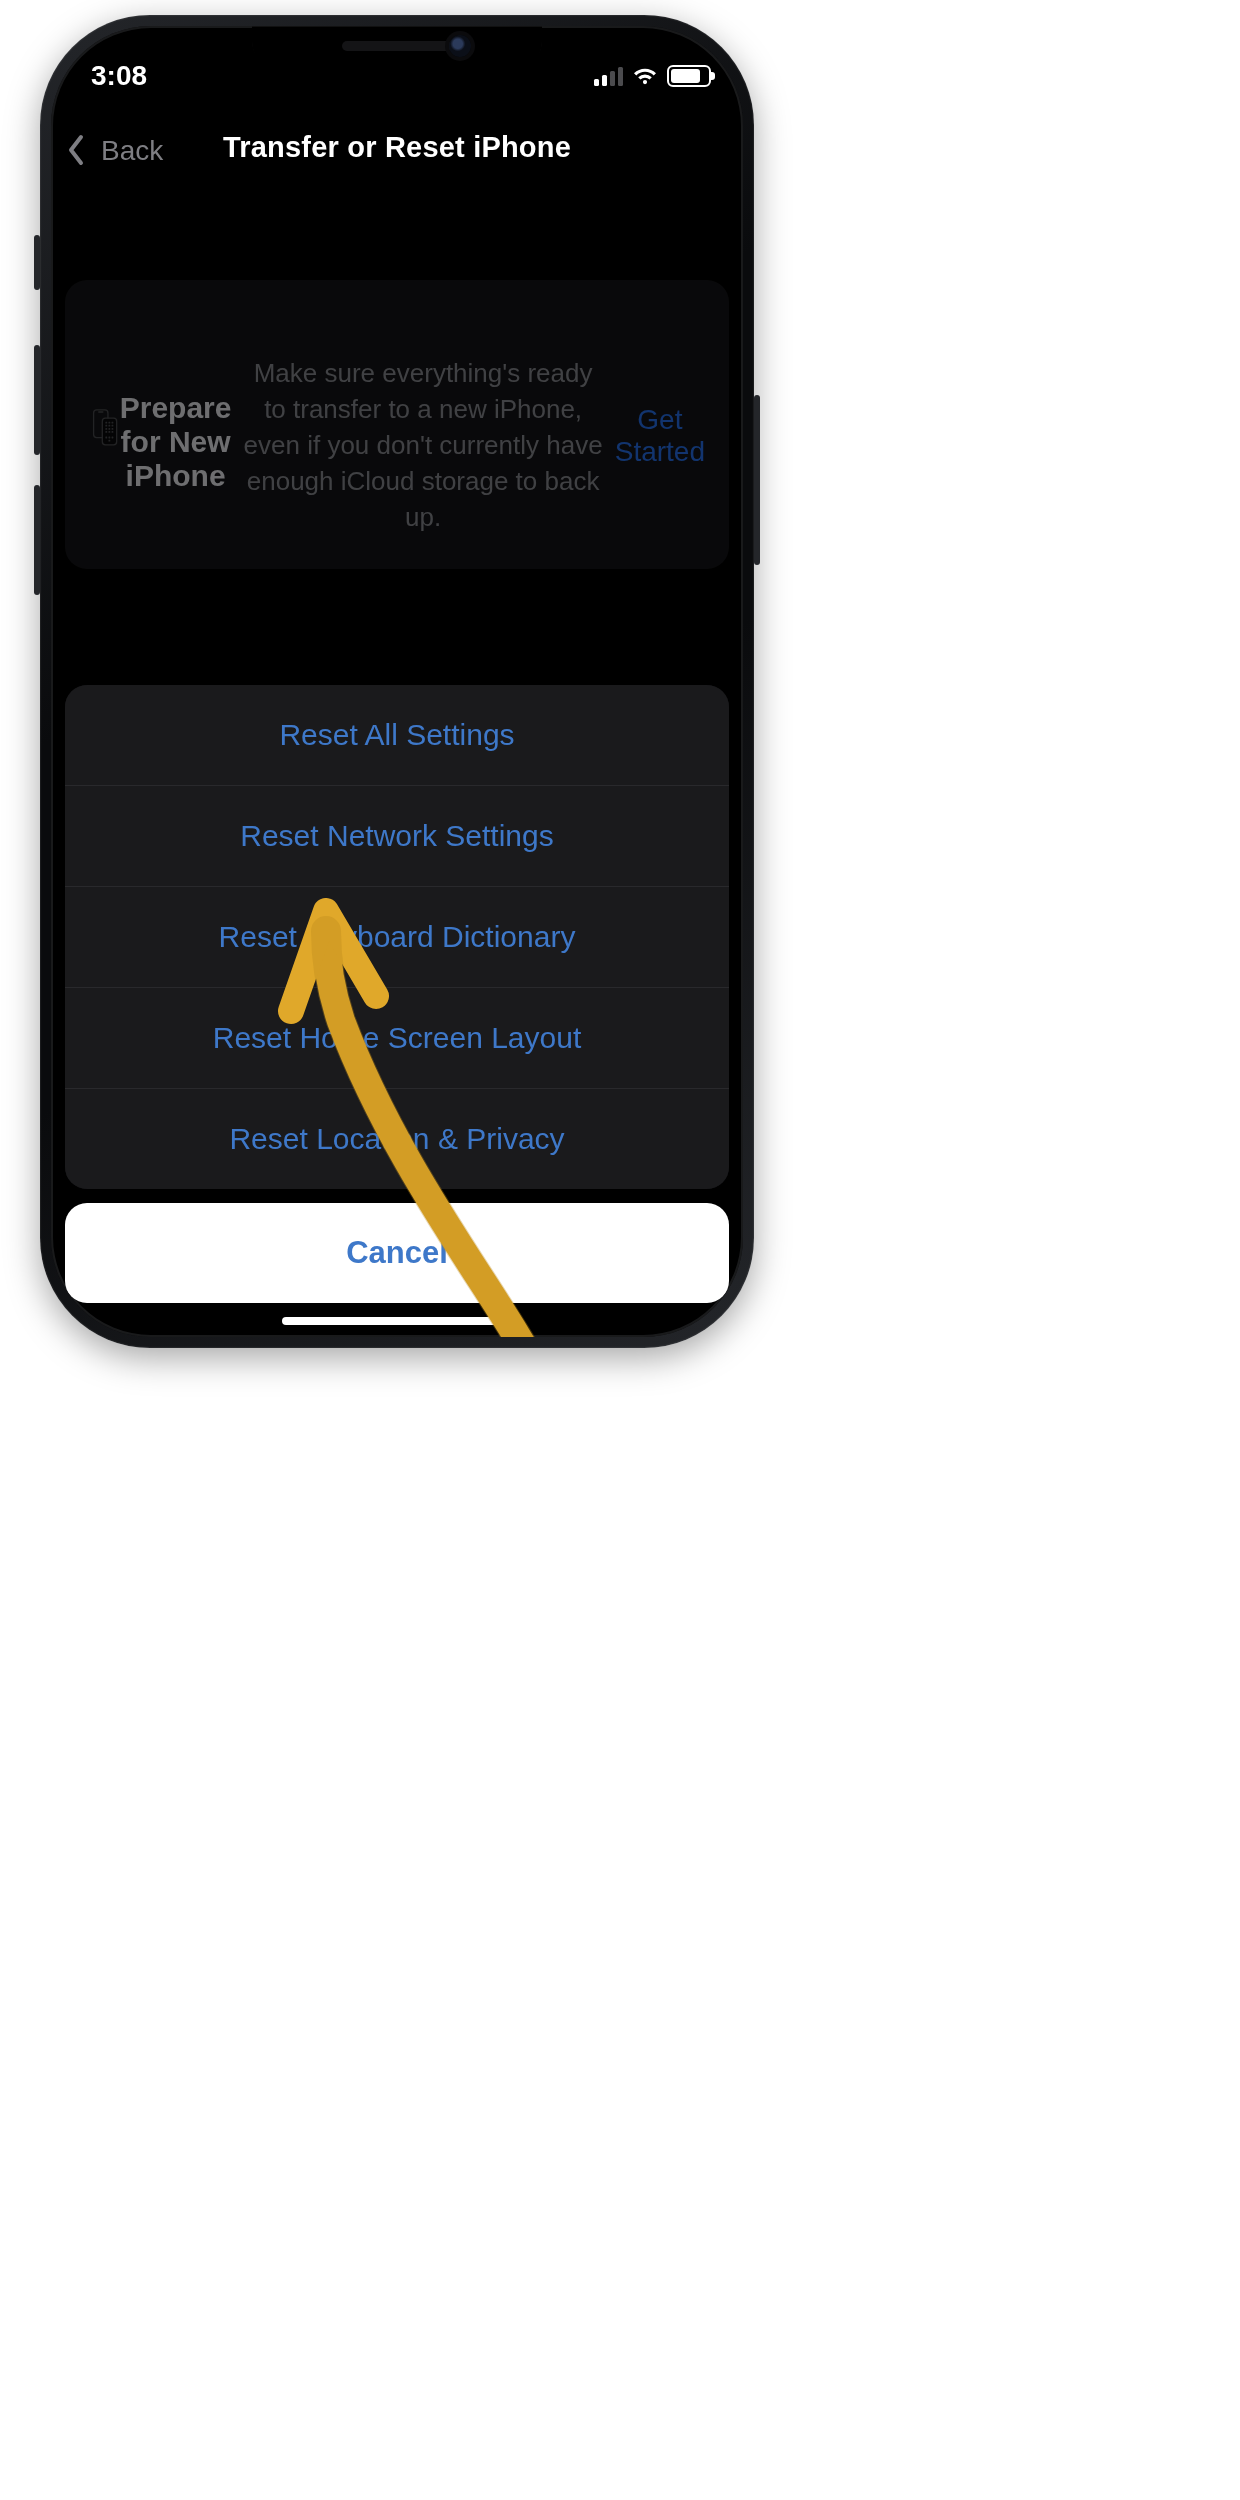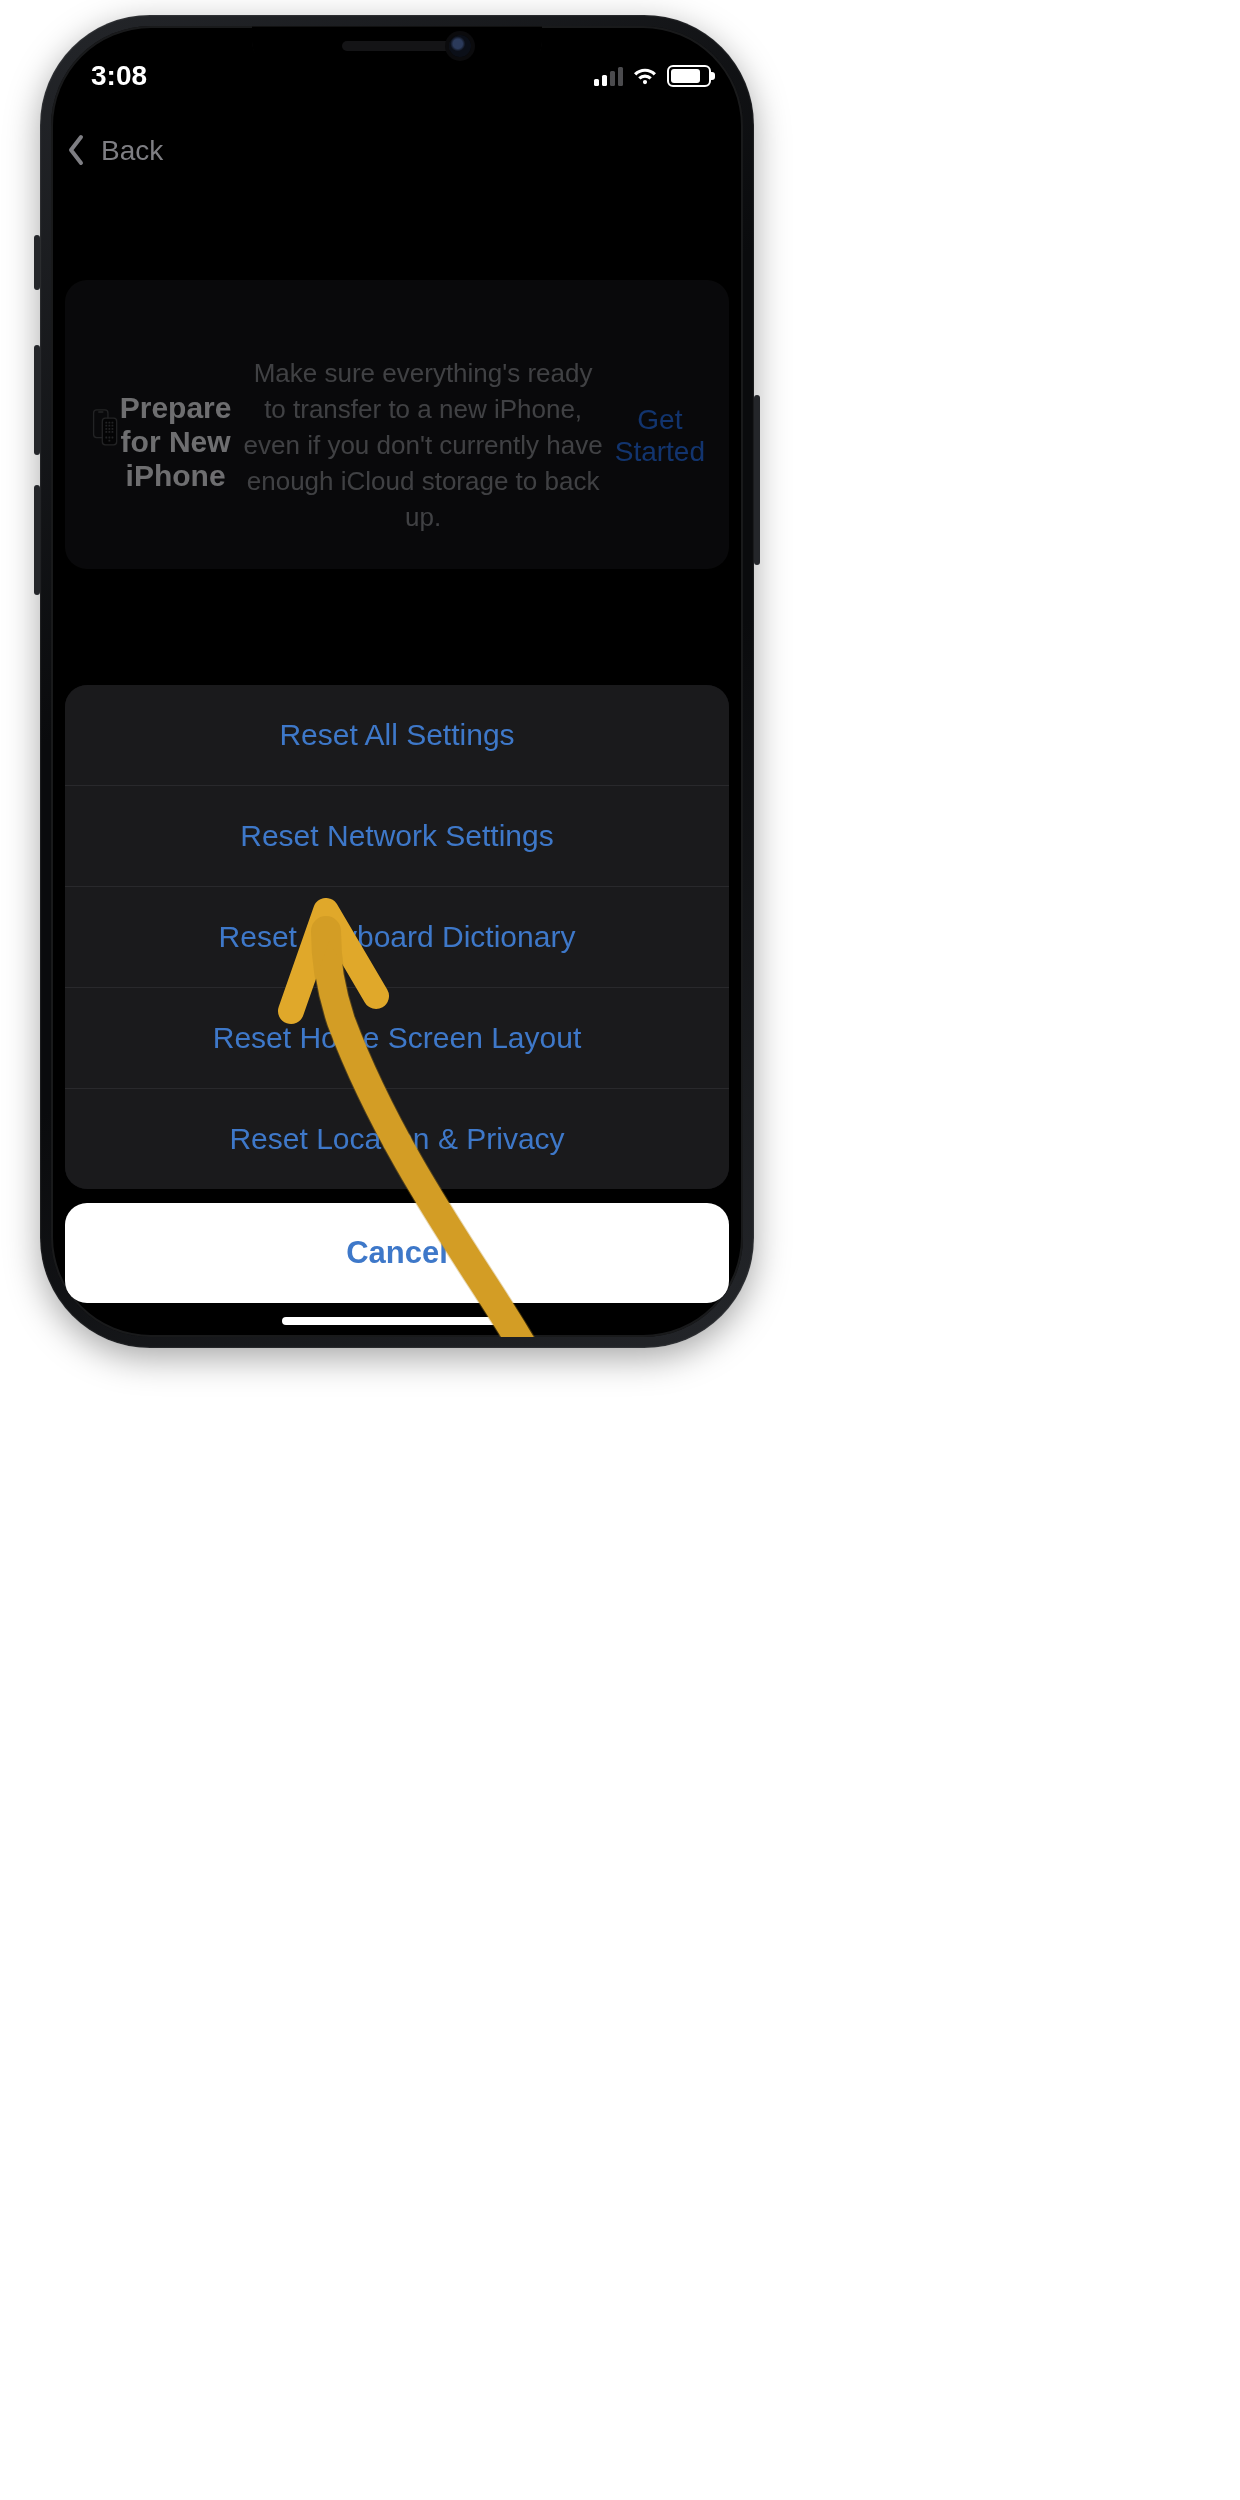--- a/index.html
+++ b/index.html
@@ -198,20 +198,21 @@
       </div>
     </div>
 
     <div class="navbar">
       <div class="back-btn">
         <svg class="chev-left" viewBox="0 0 22 34">
           <polyline points="16,4 6,17 16,30" fill="none" stroke="#7e7e83" stroke-width="4" stroke-linecap="round" stroke-linejoin="round"></polyline>
         </svg>
         <span class="back-label">Back</span>
       </div>
+      <div class="nav-title">Transfer or Reset iPhone</div>
     </div>
 
     <div class="content">
       <div class="card">
         <svg class="phones-icon" viewBox="0 0 120 145">
           <rect x="18" y="4" width="56" height="108" rx="12" fill="none" stroke="#6c6d71" stroke-width="5"></rect>
           <line x1="38" y1="12" x2="54" y2="12" stroke="#6c6d71" stroke-width="5" stroke-linecap="round"></line>
           <rect x="52" y="36" width="56" height="104" rx="12" fill="#000" stroke="#6c6d71" stroke-width="5"></rect>
           <g fill="#6c6d71">
             <rect x="64" y="50" width="7" height="7" rx="2"></rect>

